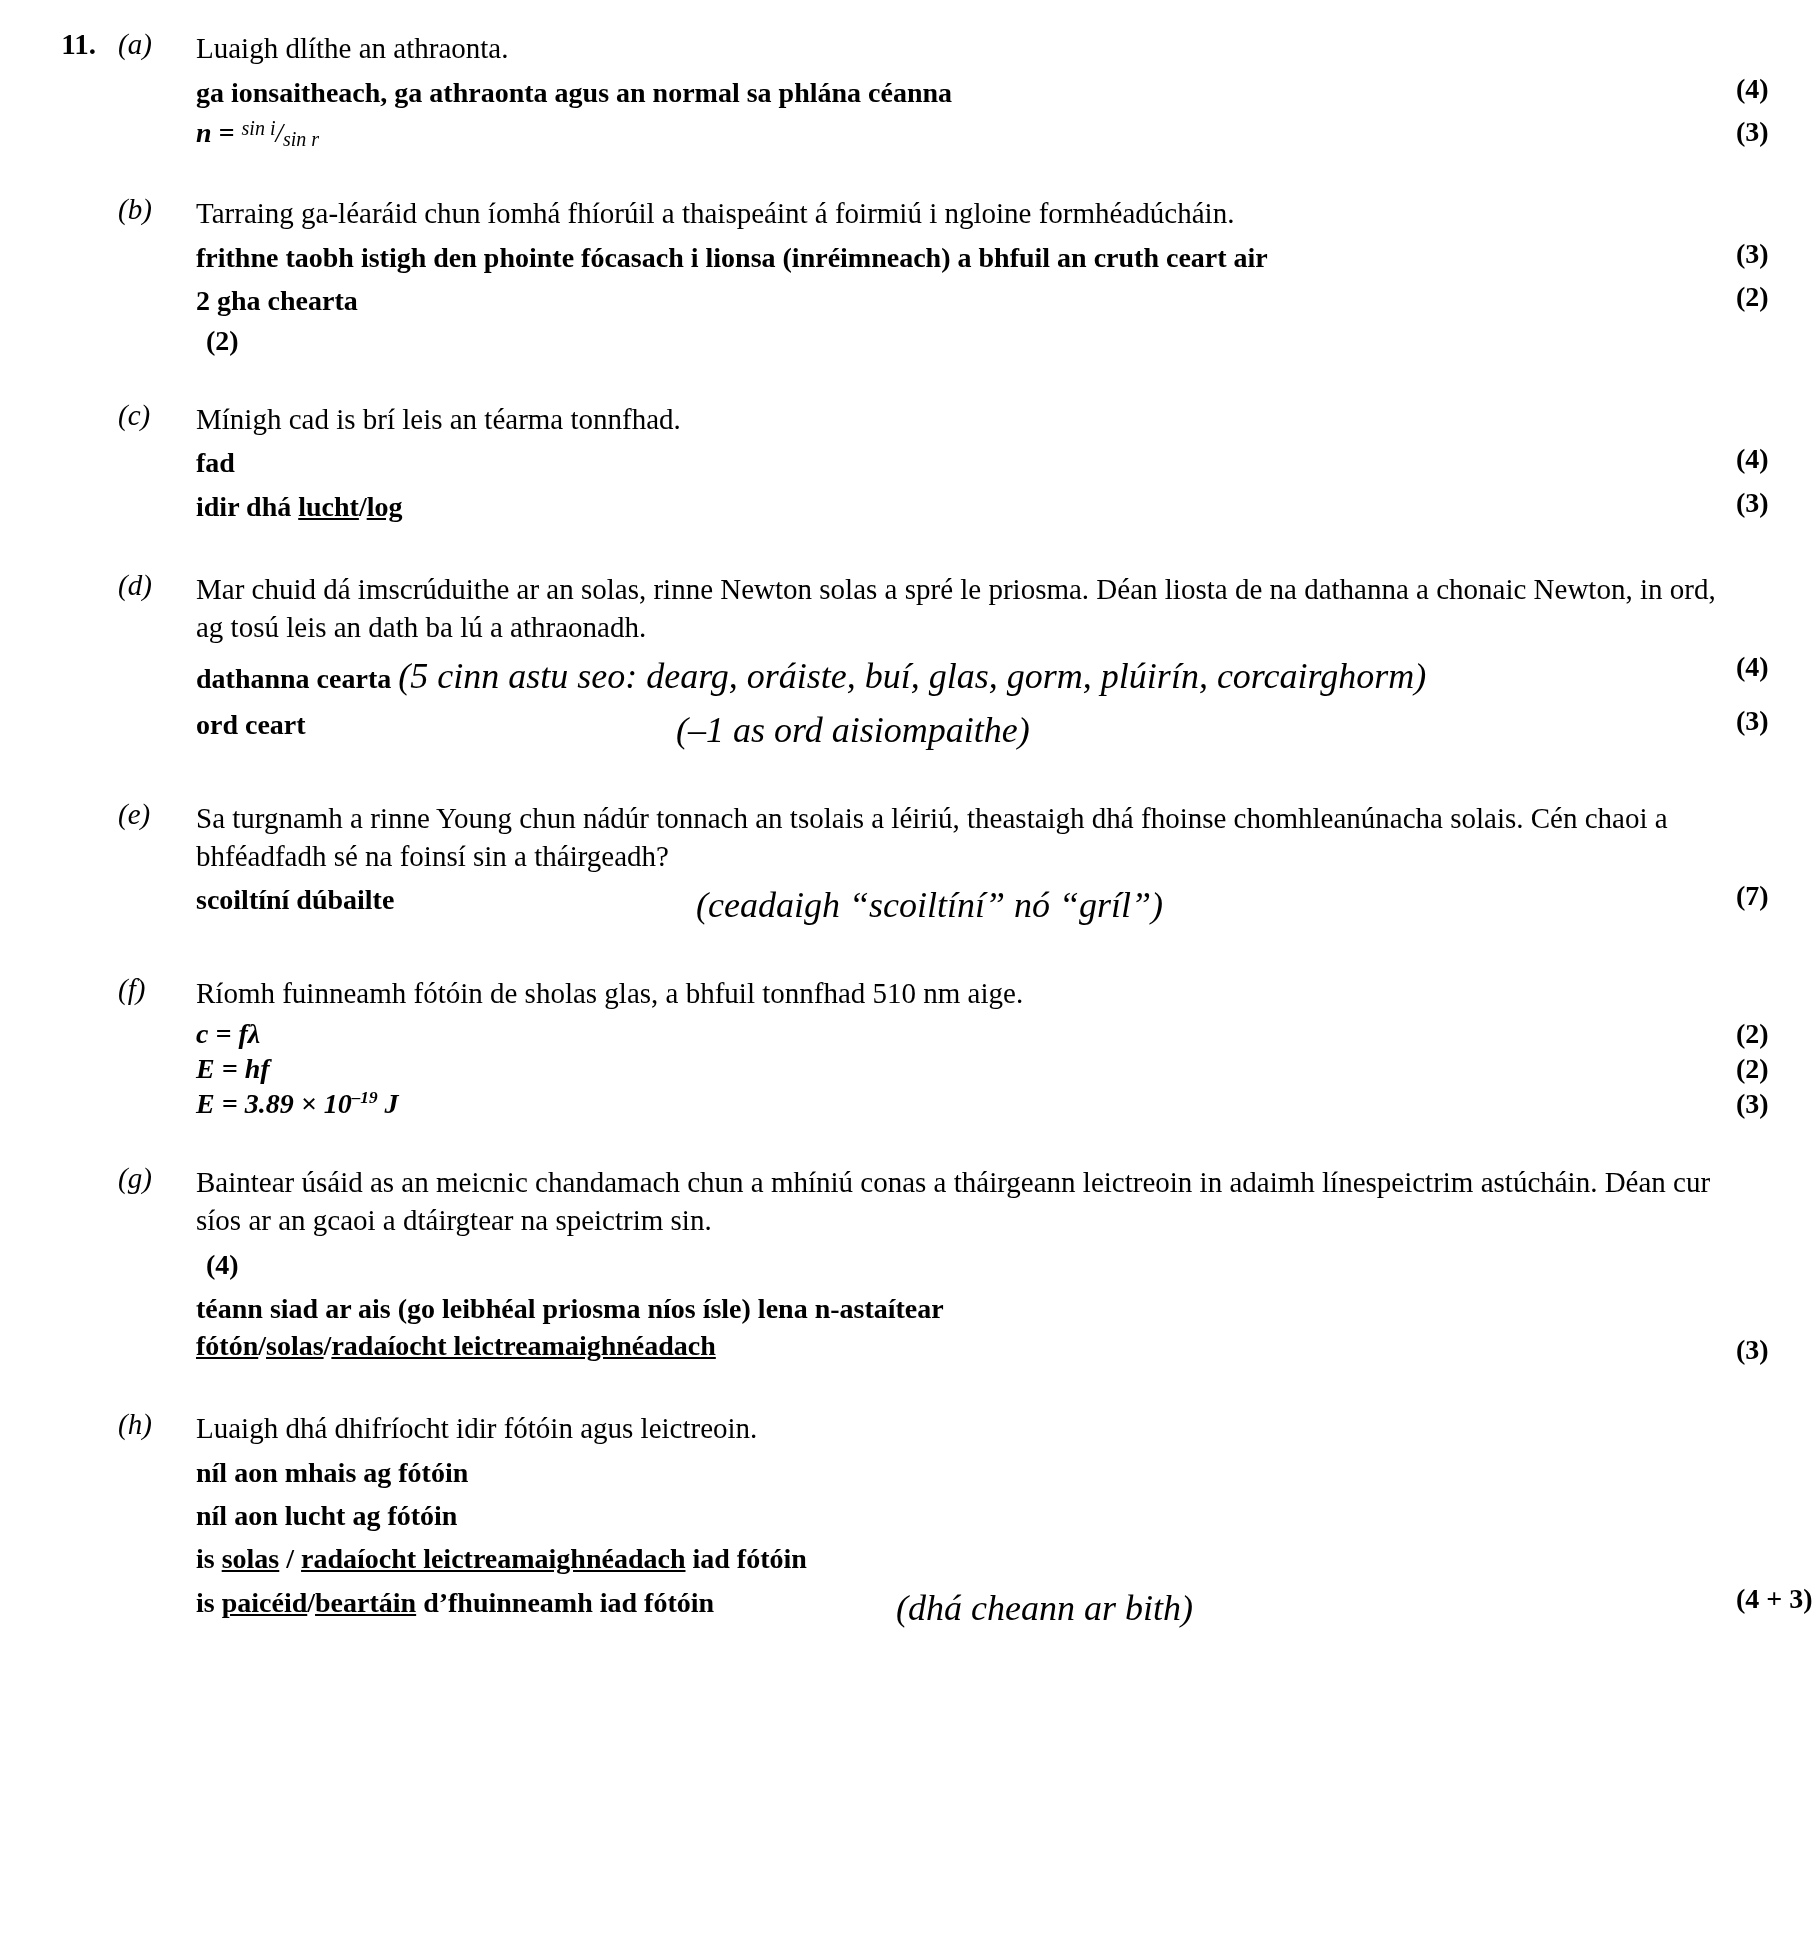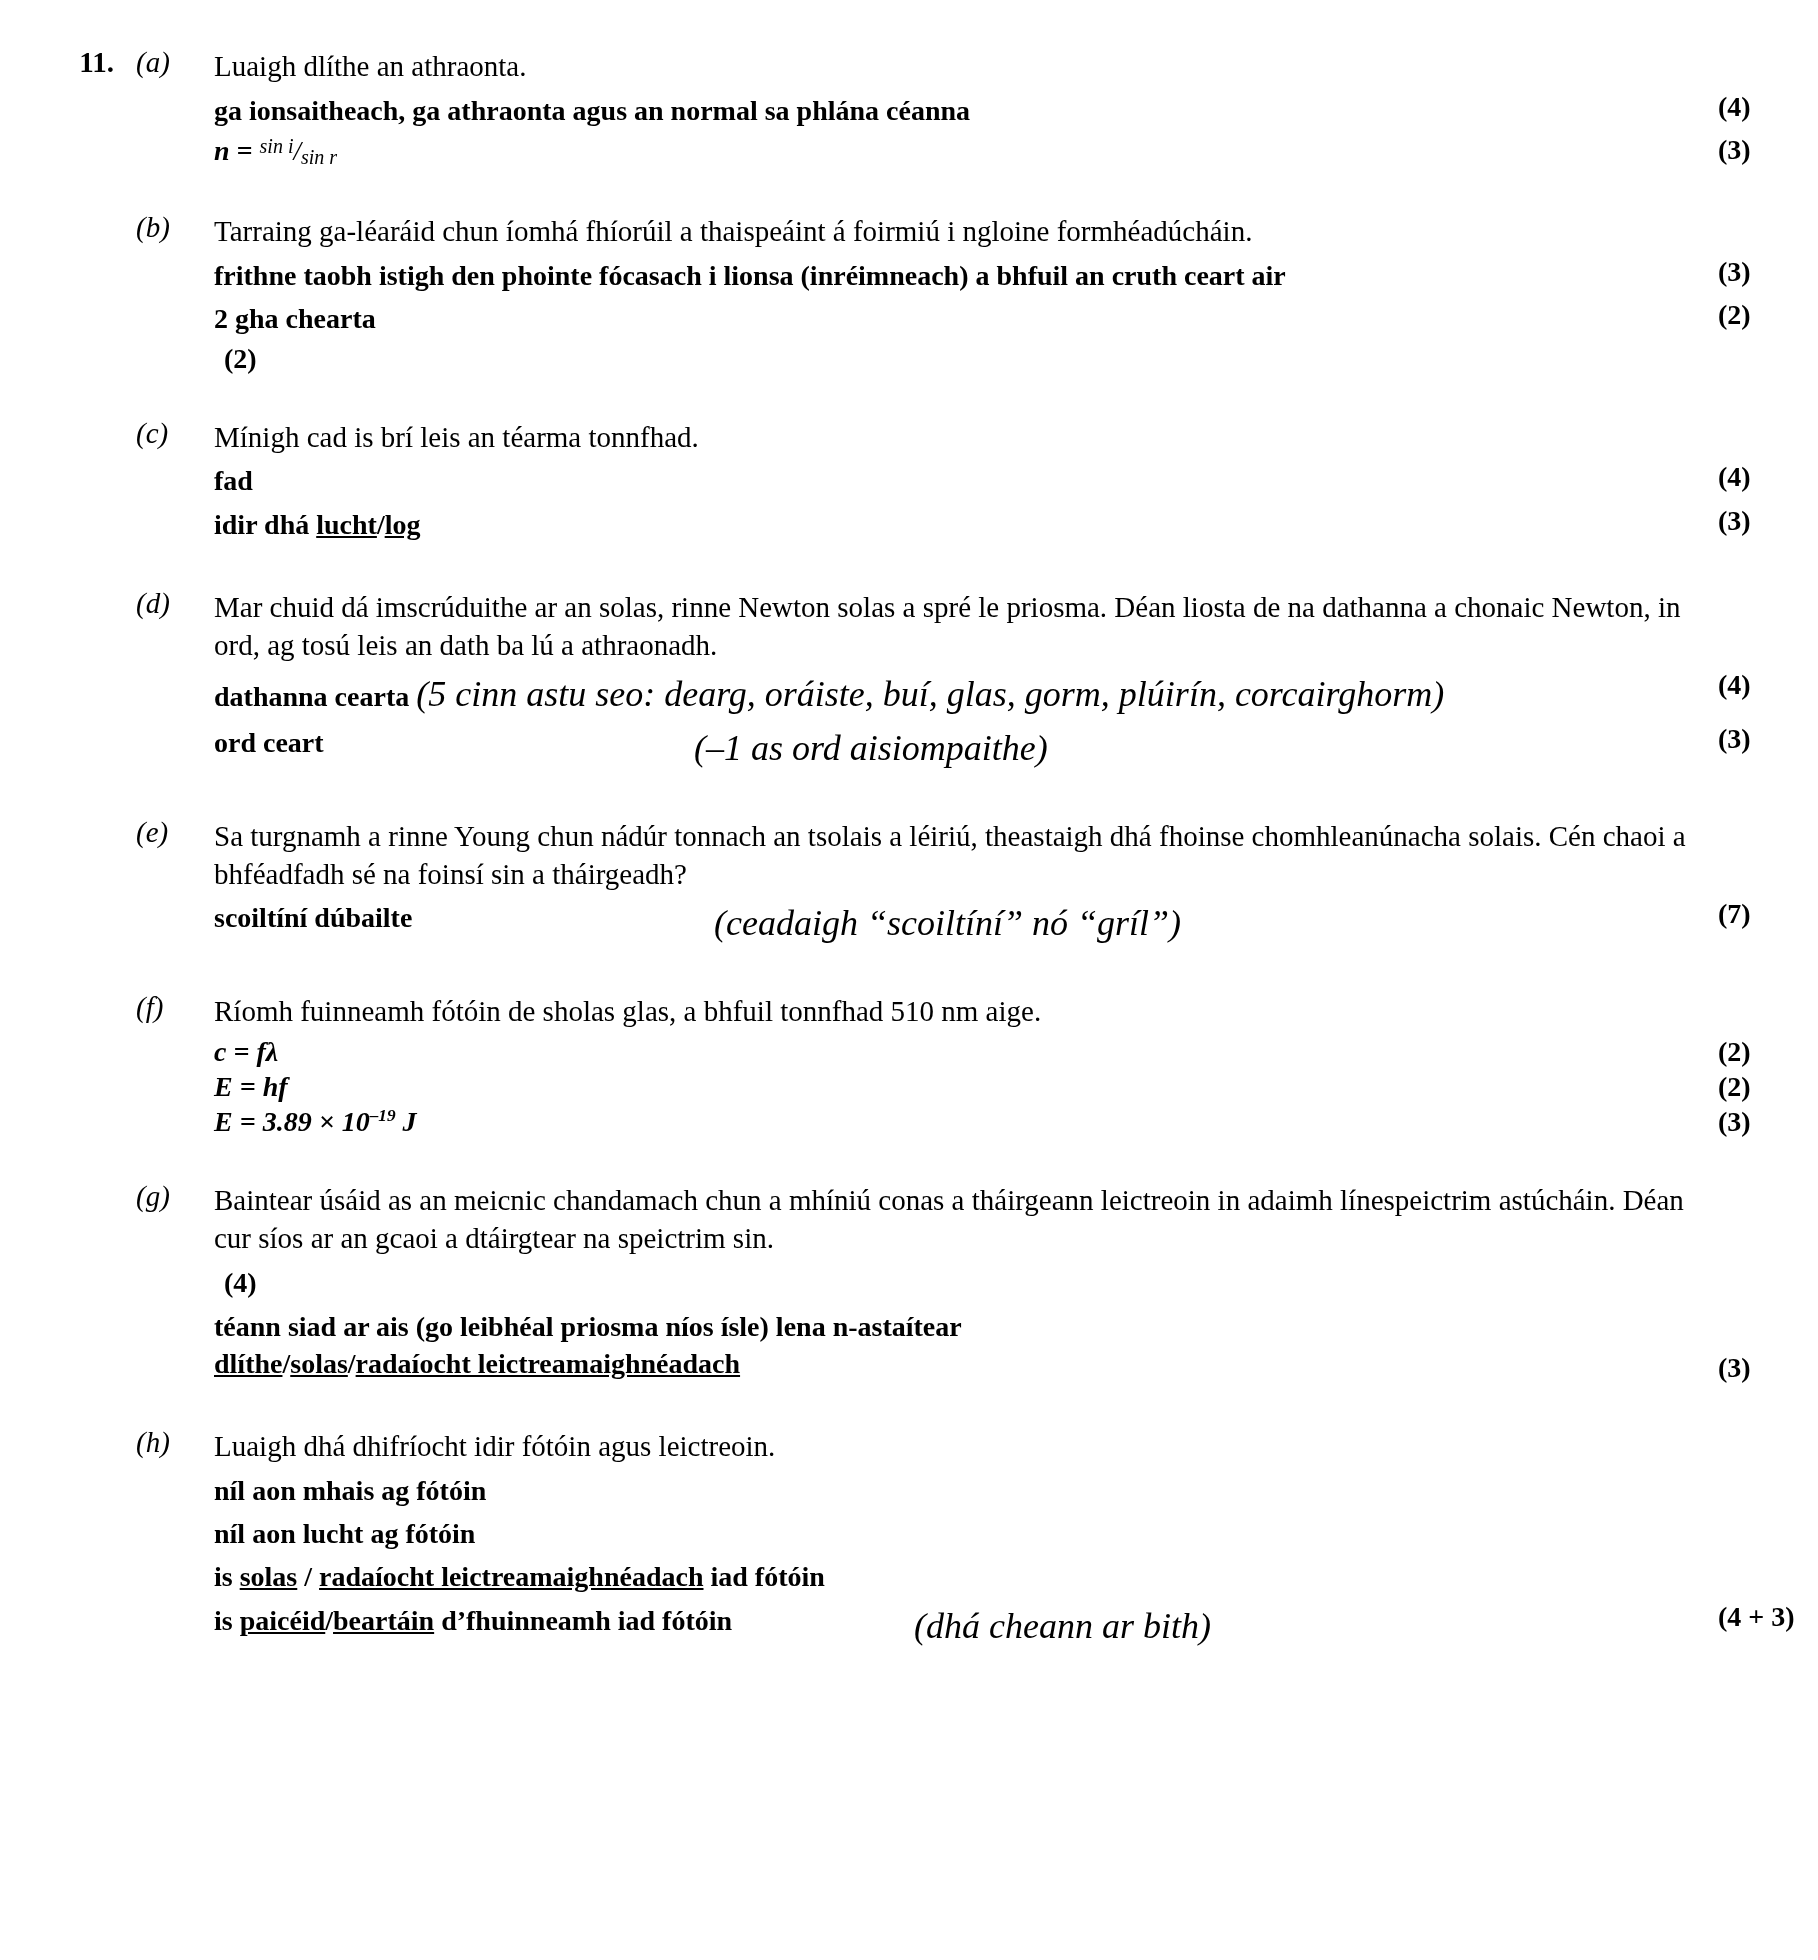--- a/index.html
+++ b/index.html
@@ -14,21 +14,21 @@
     color: #000000;
     font-size: 27px;
     line-height: 1.0;
     -webkit-font-smoothing: antialiased;
   }
 
   .page {
     position: relative;
     width: 1818px;
     height: 1960px;
-    padding: 18px;
+    padding: 0;
     box-sizing: border-box;
   }
 
   
   .qrow {
     display: grid;
     grid-template-columns: 118px 78px 1fr 92px;
     column-gap: 0;
     align-items: start;
   }
@@ -295,21 +295,21 @@
     <div class="col-marks marks">(4)</div>
   </div>
 
   <div class="gap-sm"></div>
 
   <div class="qrow group">
     <div class="col-num"></div>
     <div class="col-part"></div>
     <div class="col-body answer">
       <span class="ans-line">téann siad ar ais (go leibhéal priosma níos ísle) lena n-astaítear</span>
-      <span class="ans-line"><span class="u">dlíthe</span><span>/</span><span class="u">solas</span><span>/</span><span class="u">radaíocht leictreamaighnéadach</span></span>
+      <span class="ans-line"><span class="u">fótón</span><span>/</span><span class="u">solas</span><span>/</span><span class="u">radaíocht leictreamaighnéadach</span></span>
     </div>
     <div class="col-marks marks" style="align-self:end; padding-top:36px;"><span>(3)</span></div>
   </div>
 
   <div class="gap-lg"></div>
 
   <div class="qrow group">
     <div class="col-num"></div>
     <div class="col-part part">(h)</div>
     <div class="col-body question">Luaigh dhá dhifríocht idir fótóin agus leictreoin.</div>

